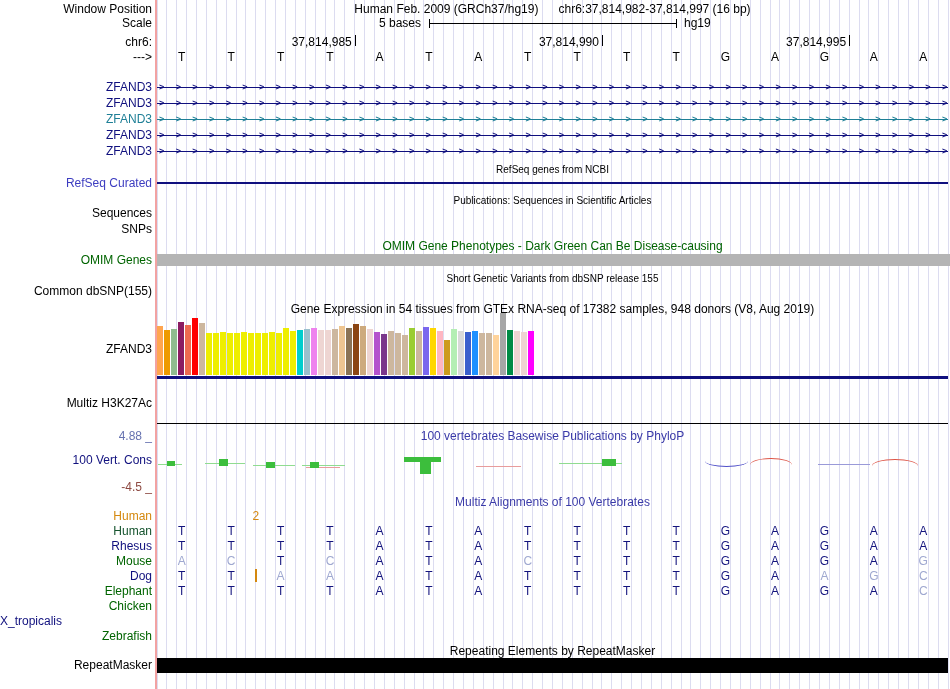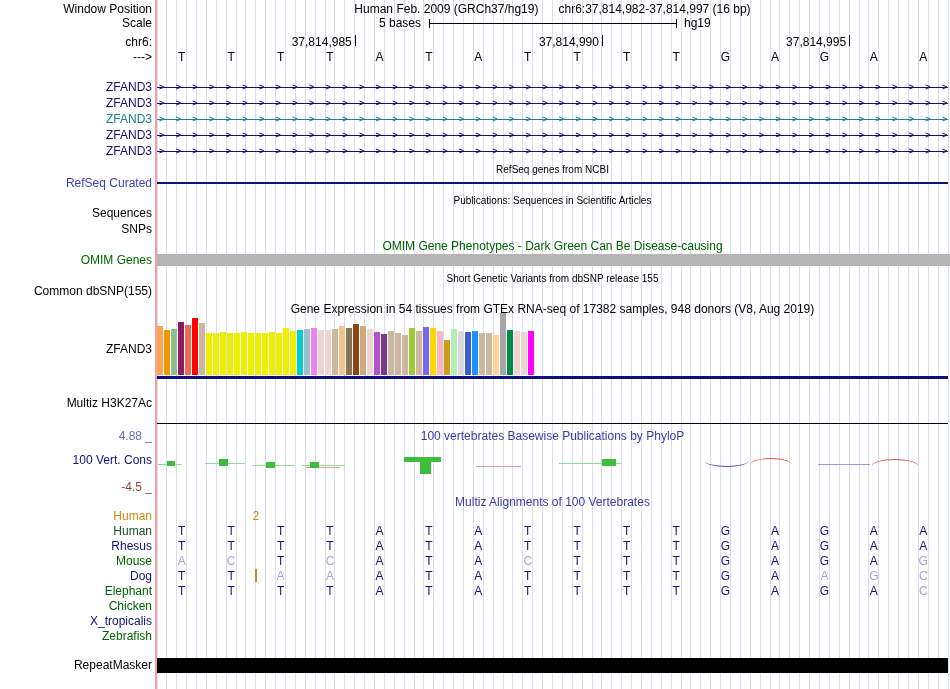--- a/index.html
+++ b/index.html
@@ -60,20 +60,21 @@
   <div class="abs" style="left:157px;top:423px;width:791px;height:1px;background:#000;z-index:2"></div>
 
   <div class="lbl consmax" style="top:430px">4.88 _</div>
   <div class="titleC titleblue" style="top:430px">100 vertebrates Basewise Publications by PhyloP</div>
   <div class="lbl navy" style="top:454px">100 Vert. Cons</div>
   <div class="lbl consmin" style="top:481px">-4.5 _</div>
 
   <div class="titleC titleblue" style="top:496px">Multiz Alignments of 100 Vertebrates</div>
   <div class="lbl orange" style="top:510px">Human</div>
 
+  <div class="titleC" style="top:645px">Repeating Elements by RepeatMasker</div>
   <div class="lbl" style="top:659px">RepeatMasker</div>
   <div class="abs" style="left:157px;top:658px;width:791px;height:15px;background:#000;z-index:1"></div>
 
 <div style="position: absolute; left: 156.5px; top: 0px; width: 1px; height: 689px; background: rgb(220, 220, 240); z-index: 0;"></div>
     <div style="position: absolute; left: 166.387px; top: 0px; width: 1px; height: 689px; background: rgb(220, 220, 240); z-index: 0;"></div>
     <div style="position: absolute; left: 176.275px; top: 0px; width: 1px; height: 689px; background: rgb(220, 220, 240); z-index: 0;"></div>
     <div style="position: absolute; left: 186.162px; top: 0px; width: 1px; height: 689px; background: rgb(220, 220, 240); z-index: 0;"></div>
     <div style="position: absolute; left: 196.05px; top: 0px; width: 1px; height: 689px; background: rgb(220, 220, 240); z-index: 0;"></div>
     <div style="position: absolute; left: 205.938px; top: 0px; width: 1px; height: 689px; background: rgb(220, 220, 240); z-index: 0;"></div>
     <div style="position: absolute; left: 215.825px; top: 0px; width: 1px; height: 689px; background: rgb(220, 220, 240); z-index: 0;"></div>
@@ -575,17 +576,17 @@
     <div style="position: absolute; left: 503.062px; top: 585px; width: 49.4375px; text-align: center; font-size: 12px; line-height: 13px; color: rgb(20, 20, 126); z-index: 3;">T</div>
     <div style="position: absolute; left: 552.5px; top: 585px; width: 49.4375px; text-align: center; font-size: 12px; line-height: 13px; color: rgb(20, 20, 126); z-index: 3;">T</div>
     <div style="position: absolute; left: 601.938px; top: 585px; width: 49.4375px; text-align: center; font-size: 12px; line-height: 13px; color: rgb(20, 20, 126); z-index: 3;">T</div>
     <div style="position: absolute; left: 651.375px; top: 585px; width: 49.4375px; text-align: center; font-size: 12px; line-height: 13px; color: rgb(20, 20, 126); z-index: 3;">T</div>
     <div style="position: absolute; left: 700.812px; top: 585px; width: 49.4375px; text-align: center; font-size: 12px; line-height: 13px; color: rgb(20, 20, 126); z-index: 3;">G</div>
     <div style="position: absolute; left: 750.25px; top: 585px; width: 49.4375px; text-align: center; font-size: 12px; line-height: 13px; color: rgb(20, 20, 126); z-index: 3;">A</div>
     <div style="position: absolute; left: 799.688px; top: 585px; width: 49.4375px; text-align: center; font-size: 12px; line-height: 13px; color: rgb(20, 20, 126); z-index: 3;">G</div>
     <div style="position: absolute; left: 849.125px; top: 585px; width: 49.4375px; text-align: center; font-size: 12px; line-height: 13px; color: rgb(20, 20, 126); z-index: 3;">A</div>
     <div style="position: absolute; left: 898.562px; top: 585px; width: 49.4375px; text-align: center; font-size: 12px; line-height: 13px; color: rgb(159, 168, 208); z-index: 3;">C</div>
     <div style="position: absolute; left: 0px; top: 600px; width: 152px; text-align: right; font-size: 12px; line-height: 13px; color: rgb(0, 100, 0); z-index: 3;">Chicken</div>
-    <div style="position: absolute; left: 0px; top: 615px; width: 152px; text-align: right; font-size: 12px; line-height: 13px; color: rgb(16, 16, 126); z-index: 3;">X_tropicalis</div>
+    <div style="position: absolute; left: 0px; top: 615px; width: 152px; text-align: left; font-size: 12px; line-height: 13px; color: rgb(16, 16, 126); z-index: 3;">X_tropicalis</div>
     <div style="position: absolute; left: 0px; top: 630px; width: 152px; text-align: right; font-size: 12px; line-height: 13px; color: rgb(0, 100, 0); z-index: 3;">Zebrafish</div>
     <div style="position: absolute; left: 246.875px; top: 510px; width: 18px; text-align: center; font-size: 12px; line-height: 13px; color: rgb(212, 136, 14); z-index: 3;">2</div>
     <div style="position: absolute; left: 254.875px; top: 569px; width: 2px; height: 13px; background: rgb(212, 136, 14); z-index: 3;"></div>
   </div>
 
 </body></html>

